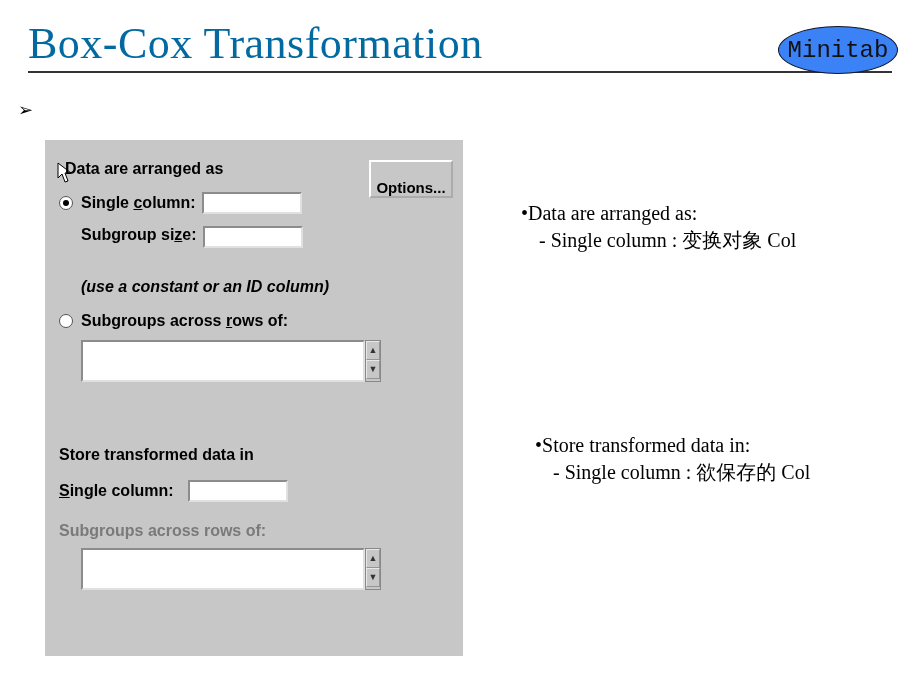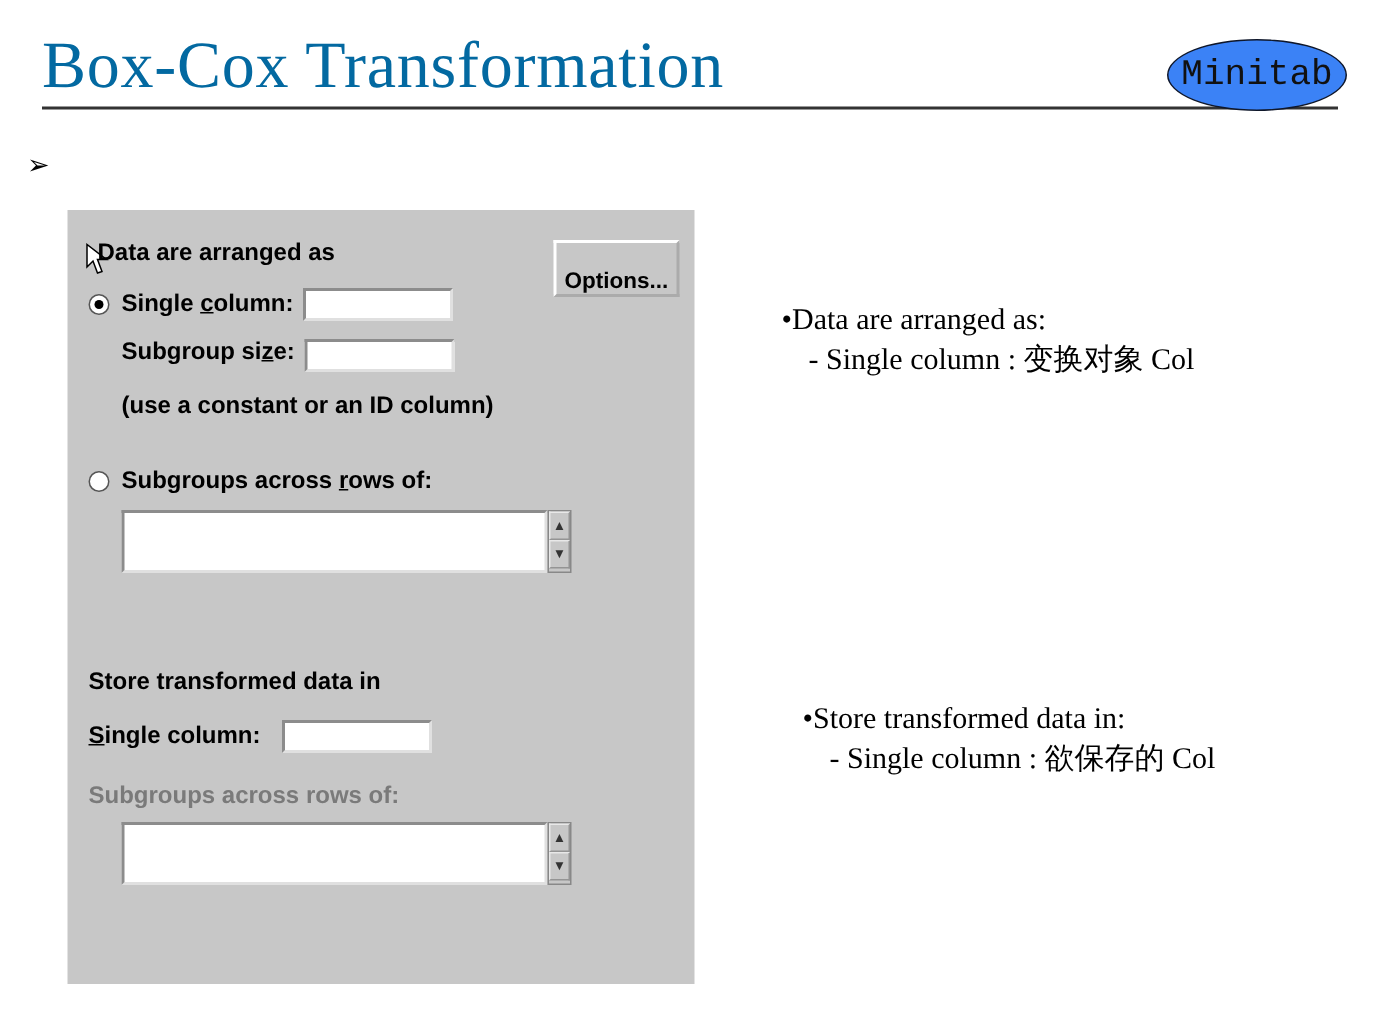--- a/index.html
+++ b/index.html
@@ -90,21 +90,21 @@
       background: #fff; border: 1px solid #555;
       display: inline-block; vertical-align: middle;
       position: relative; margin-right: 8px;
     }
     .radio.checked::after {
       content: ""; position: absolute; left: 3px; top: 3px;
       width: 6px; height: 6px; border-radius: 50%; background: #000;
     }
     #row-single-col { left: 14px; top: 52px; display:flex; align-items:center; }
     #row-subgroup-size { left: 36px; top: 86px; display:flex; align-items:flex-start; }
-    #row-hint { left: 36px; top: 122px; font-weight: bold; }
+    #row-hint { left: 36px; top: 138px; font-weight: bold; font-style: italic; }
     #row-subgroups-across { left: 14px; top: 172px; display:flex; align-items:center; }
     .input-box {
       display:inline-block; background:#fff; border: 2px inset #e0e0e0;
       height: 22px; width: 100px; margin-left: 6px;
     }
     .textarea-box {
       position:absolute; background:#fff; border: 2px inset #e0e0e0;
     }
     #ta1 { left: 36px; top: 200px; width: 284px; height: 42px; }
     .spinner {
@@ -123,21 +123,21 @@
     #sp2 { left: 320px; top: 408px; }
 
     
     .annot {
       position: absolute;
       font-family: "Times New Roman", "SimSun", serif;
       font-size: 20px; color: #000;
       line-height: 1.35;
     }
     #annot1 { left: 521px; top: 200px; }
-    #annot2 { left: 535px; top: 466px; }
+    #annot2 { left: 535px; top: 432px; }
     .annot .sub { padding-left: 18px; }
   </style>
 </head>
 <body>
 
 <div class="title-row">
   <div class="title">Box-Cox Transformation</div>
   <div class="title-underline"></div>
   <div class="badge">Minitab</div>
 </div>

